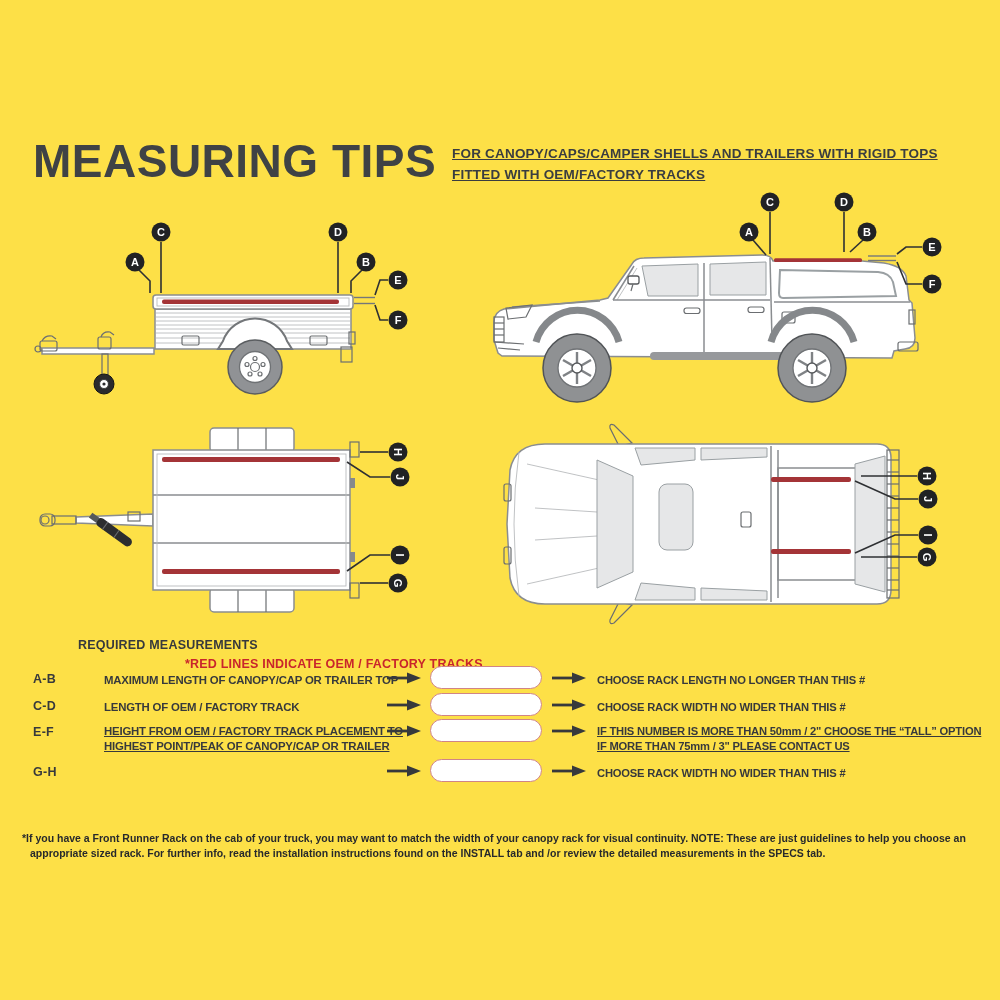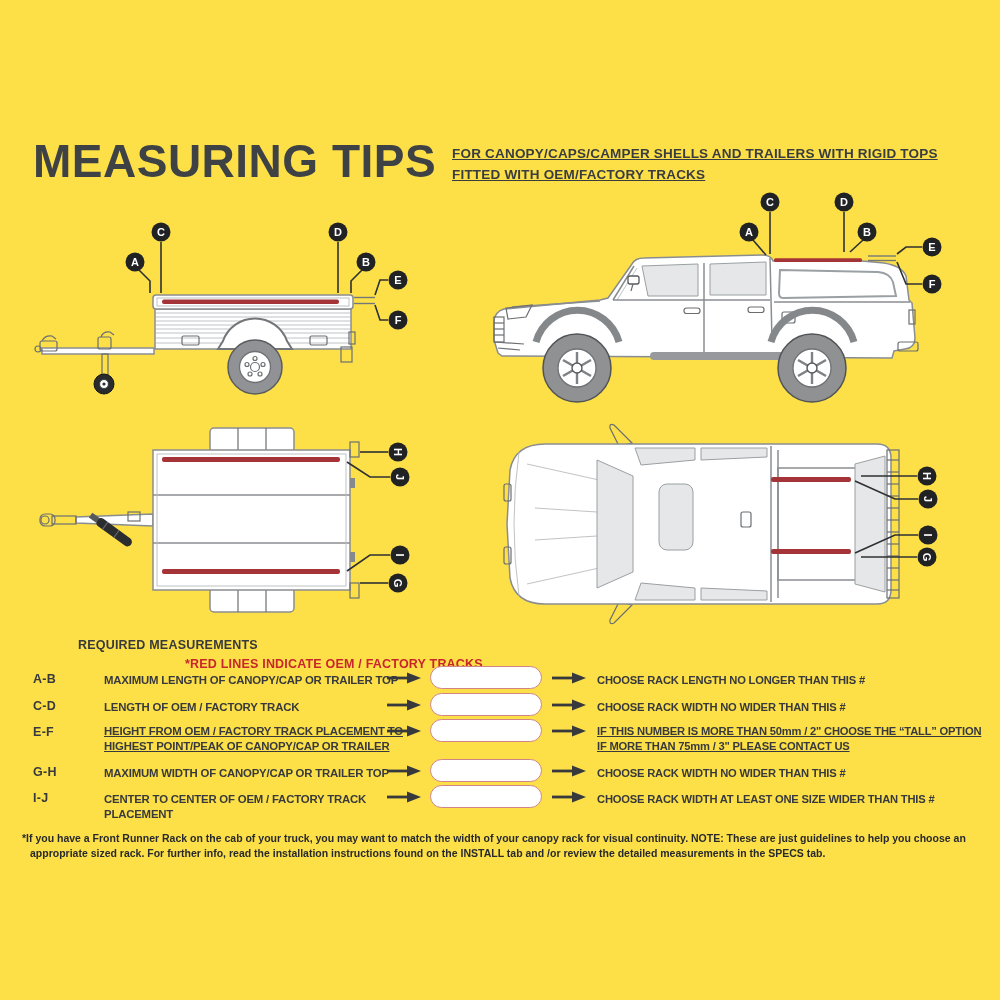--- a/index.html
+++ b/index.html
@@ -415,43 +415,28 @@
     <svg class="marrow2" width="36" height="12" viewBox="0 0 36 12">
         <line x1="1" y1="6" x2="23" y2="6" stroke="#37393c" stroke-width="2.8"></line>
         <polygon points="21,0.5 35,6 21,11.5" fill="#37393c"></polygon>
       </svg>
     <div class="mres">IF THIS NUMBER IS MORE THAN 50mm / 2" CHOOSE THE “TALL” OPTION
 IF MORE THAN 75mm / 3" PLEASE CONTACT US</div>
   </div>
 
   <div class="mrow" style="top:759px">
     <div class="mcode">G-H</div>
-    <div class="mdesc">MAXIMUM  WIDTH OF CANOPY/CAP OR TRAILER TOP</div>
     <svg class="marrow1" width="36" height="12" viewBox="0 0 36 12">
         <line x1="1" y1="6" x2="23" y2="6" stroke="#37393c" stroke-width="2.8"></line>
         <polygon points="21,0.5 35,6 21,11.5" fill="#37393c"></polygon>
       </svg>
     <div class="mbox"></div>
     <svg class="marrow2" width="36" height="12" viewBox="0 0 36 12">
         <line x1="1" y1="6" x2="23" y2="6" stroke="#37393c" stroke-width="2.8"></line>
         <polygon points="21,0.5 35,6 21,11.5" fill="#37393c"></polygon>
       </svg>
     <div class="mres">CHOOSE RACK WIDTH NO WIDER THAN THIS #</div>
   </div>
 
-  <div class="mrow" style="top:785px">
-    <div class="mcode">I-J</div>
-    <div class="mdesc">CENTER TO CENTER OF OEM / FACTORY TRACK PLACEMENT</div>
-    <svg class="marrow1" width="36" height="12" viewBox="0 0 36 12">
-        <line x1="1" y1="6" x2="23" y2="6" stroke="#37393c" stroke-width="2.8"></line>
-        <polygon points="21,0.5 35,6 21,11.5" fill="#37393c"></polygon>
-      </svg>
-    <div class="mbox"></div>
-    <svg class="marrow2" width="36" height="12" viewBox="0 0 36 12">
-        <line x1="1" y1="6" x2="23" y2="6" stroke="#37393c" stroke-width="2.8"></line>
-        <polygon points="21,0.5 35,6 21,11.5" fill="#37393c"></polygon>
-      </svg>
-    <div class="mres">CHOOSE RACK WIDTH AT LEAST ONE SIZE WIDER THAN THIS #</div>
-  </div>
 
   <div class="abs footnote">*If you have a Front Runner Rack on the cab of your truck, you may want to match the width of your canopy rack for visual continuity. NOTE: These are just guidelines to help you choose an appropriate sized rack. For further info, read the installation instructions found on the INSTALL tab and /or review the detailed measurements in the SPECS tab.</div>
 
 </div>
 
 </body></html>

